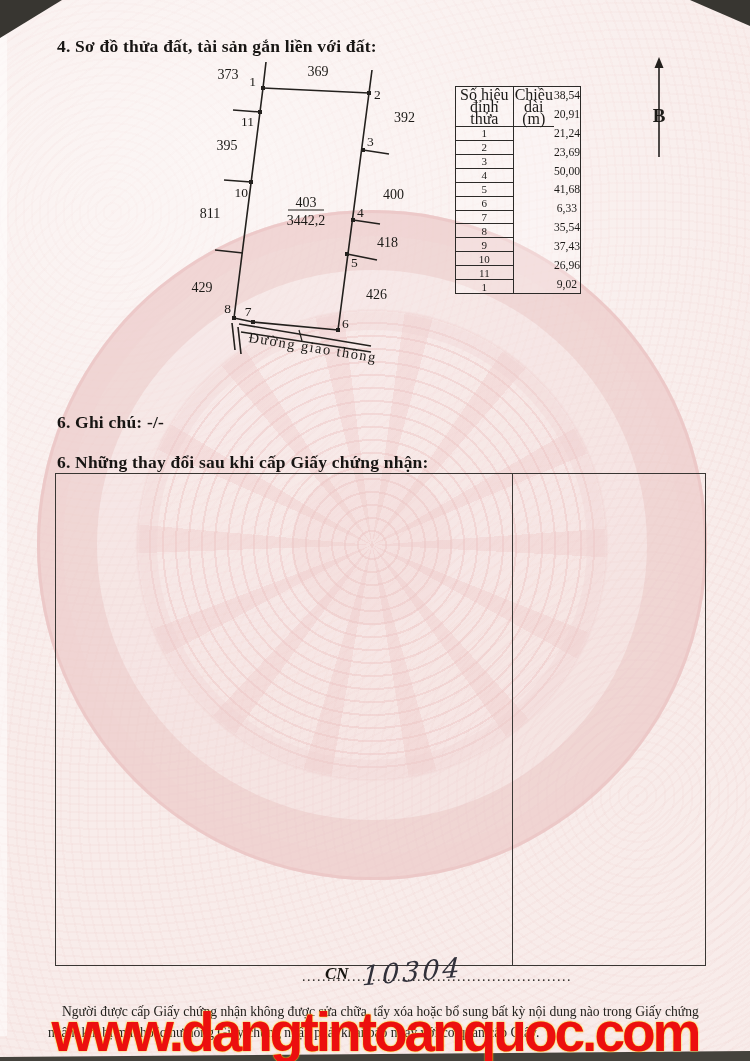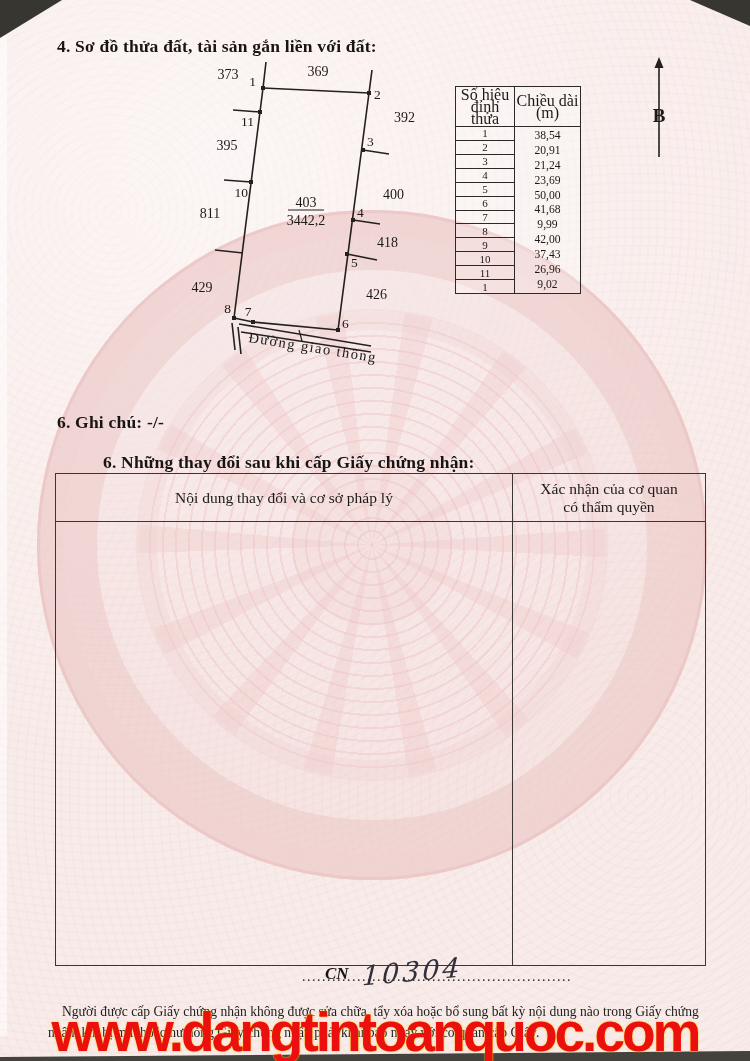--- a/index.html
+++ b/index.html
@@ -27,27 +27,27 @@
     clip-path:polygon(0 0,100% 0,0 100%);}
   .corner-tr{position:absolute;right:0;top:0;width:60px;height:26px;background:#383631;
     clip-path:polygon(0 0,100% 0,100% 100%);}
   .edge-bottom{position:absolute;left:0;bottom:0;width:750px;height:10px;background:#44423c;
     clip-path:polygon(0 60%,100% 0,100% 100%,0 100%);}
   .edge-left-light{position:absolute;left:0;top:36px;width:7px;height:1000px;background:rgba(255,255,255,.5);}
 
   .sec-title{position:absolute;font-weight:bold;font-size:17.5px;color:#171513;letter-spacing:.2px;}
   #title4{left:57px;top:36px;}
   #title5{left:57px;top:412px;}
-  #title6{left:57px;top:452px;margin-left:46px;}
+  #title6{left:57px;top:452px;}
 
   
   .vtable{position:absolute;left:455px;top:86px;width:124px;height:206px;
     border:1.6px solid #2c2a28;display:flex;background:rgba(255,255,255,.25);}
   .vtable .colL{width:58px;border-right:1.4px solid #2c2a28;display:flex;flex-direction:column;}
-  .vtable .colR{flex:1;display:flex;flex-direction:column;}
+  .vtable .colR{flex:1;display:flex;flex-direction:row;}
   .vtable .hcell{height:37px;display:flex;align-items:center;justify-content:center;text-align:center;
     font-size:16px;line-height:12px;color:#1c1a18;border-bottom:1.4px solid #2c2a28;padding:1px;}
   .vtable .vrow{flex:1;border-bottom:1px solid #2c2a28;display:flex;align-items:center;justify-content:center;
     font-size:11px;color:#1c1a18;}
   .vtable .vrow:last-child{border-bottom:none;}
   .vtable .lenstack{flex:1;display:flex;flex-direction:column;justify-content:space-between;align-items:center;
     font-size:11.6px;color:#1c1a18;padding:2px 0;}
 
   
   .ctable{position:absolute;left:55px;top:473px;width:649px;height:491px;border:1.6px solid #393633;
@@ -173,42 +173,33 @@
   </div>
   <div class="colR">
     <div class="hcell">Chiều dài (m)</div>
     <div class="lenstack">
       <span>38,54</span>
       <span>20,91</span>
       <span>21,24</span>
       <span>23,69</span>
       <span>50,00</span>
       <span>41,68</span>
-      <span>9,99</span>
-      <span>42,00</span>
+      <span>6,33</span>
+      <span>35,54</span>
       <span>37,43</span>
       <span>26,96</span>
       <span>9,02</span>
     </div>
   </div>
 </div>
 
 <div id="title5" class="sec-title">6. Ghi chú: -/-</div>
 <div id="title6" class="sec-title">6. Những thay đổi sau khi cấp Giấy chứng nhận:</div>
 
 <div class="ctable">
-  <div class="chead">
-    <div class="c1">Nội dung thay đổi và cơ sở pháp lý</div>
-    <div class="c2">
-      <div>
-        <span>Xác nhận của cơ quan</span><br>
-        <span>có thẩm quyền</span>
-      </div>
-    </div>
-  </div>
   <div class="cbody">
     <div class="c1"></div>
     <div class="c2"></div>
   </div>
 </div>
 
 <div class="regline">
   <span class="dots">...................................................................</span>
   <span class="cn">CN</span>
   <span class="hand">10304</span>

